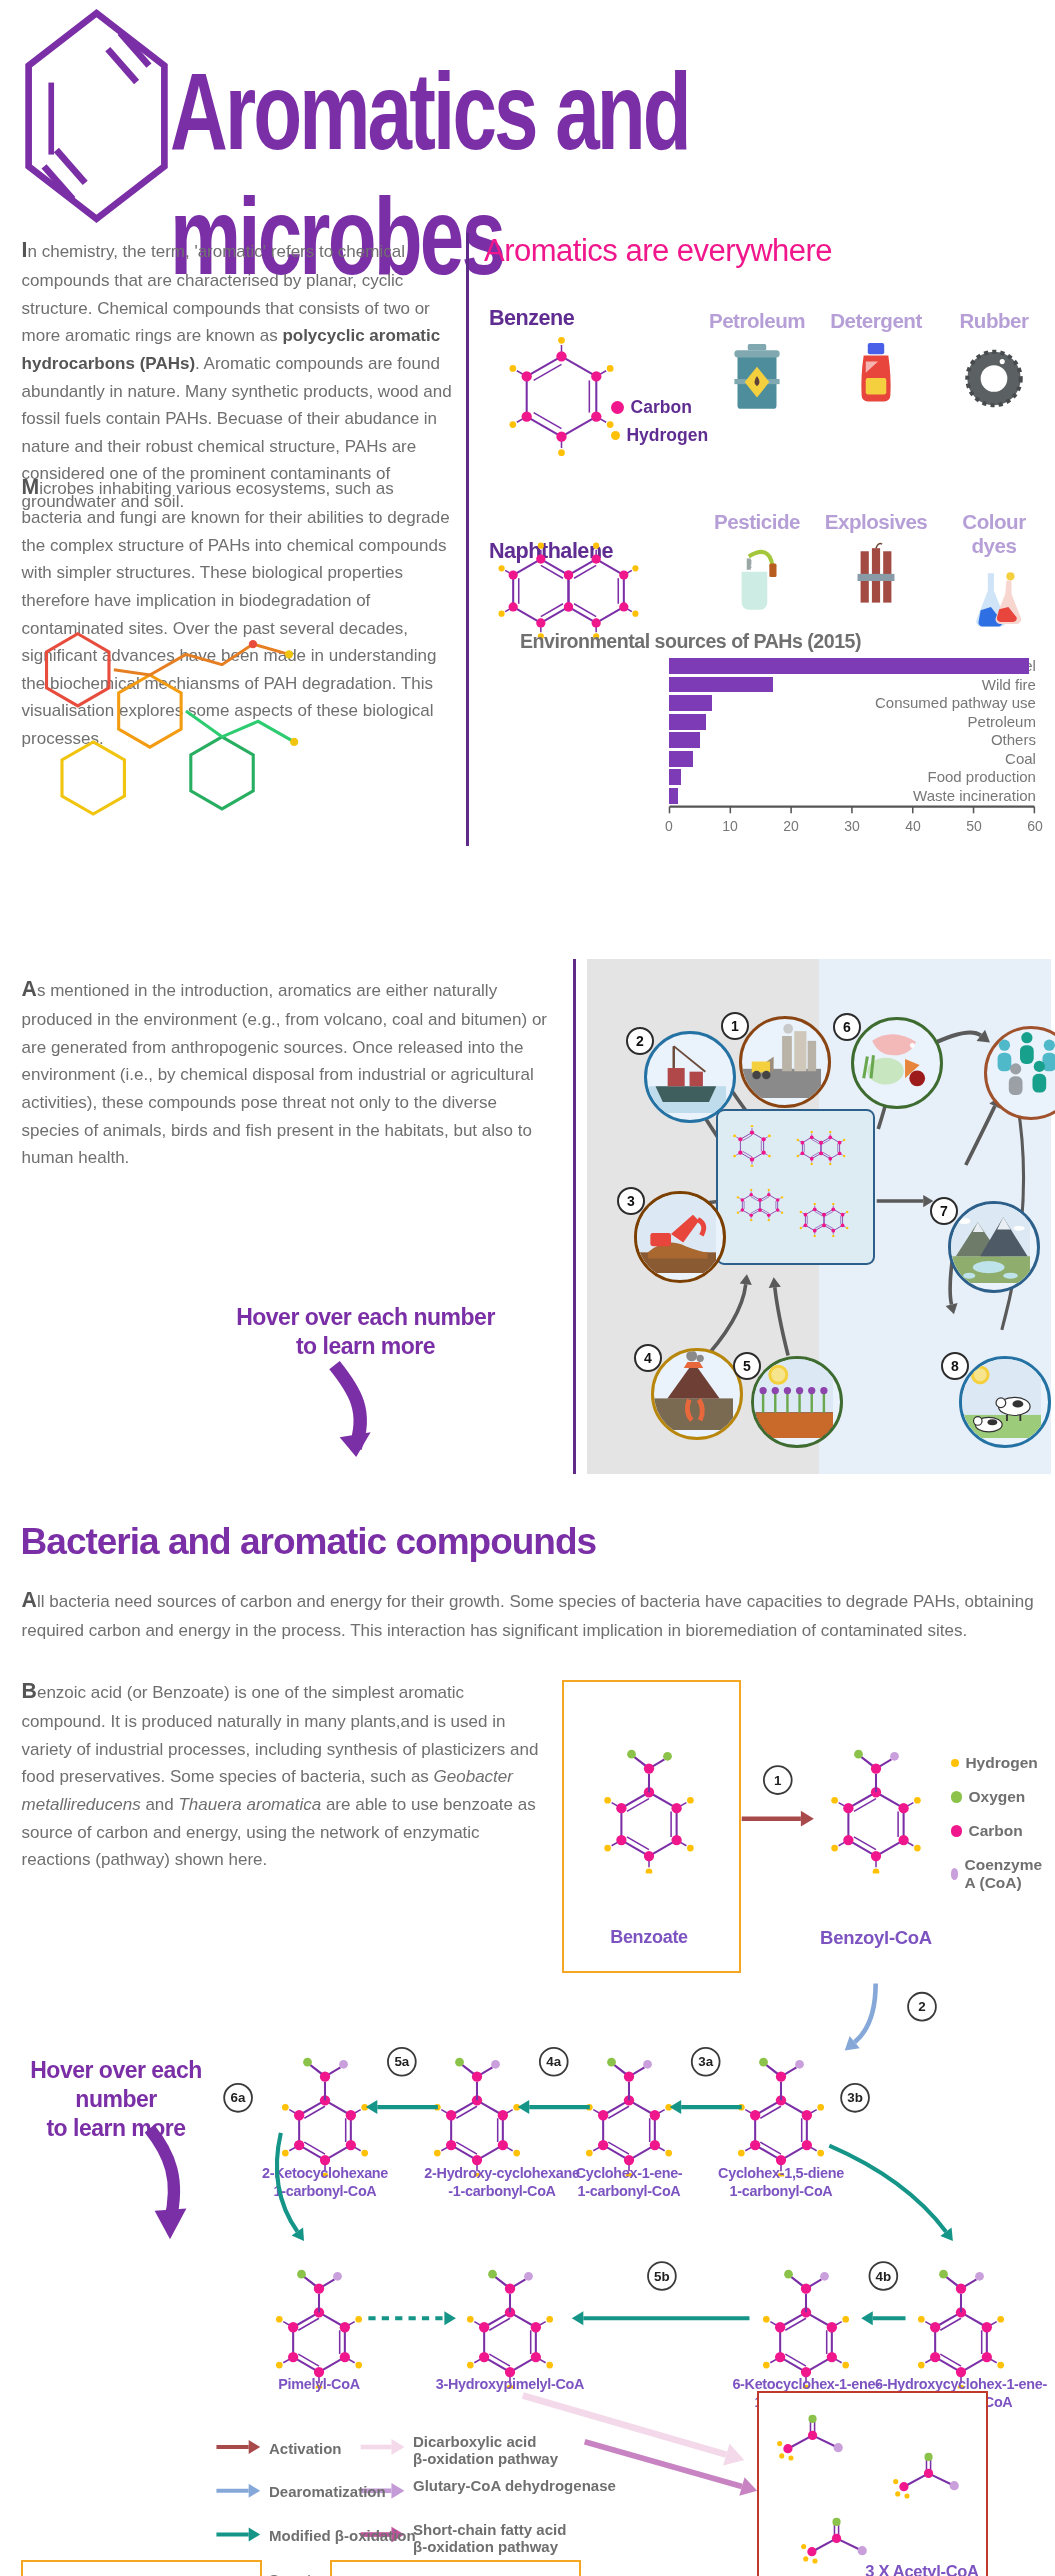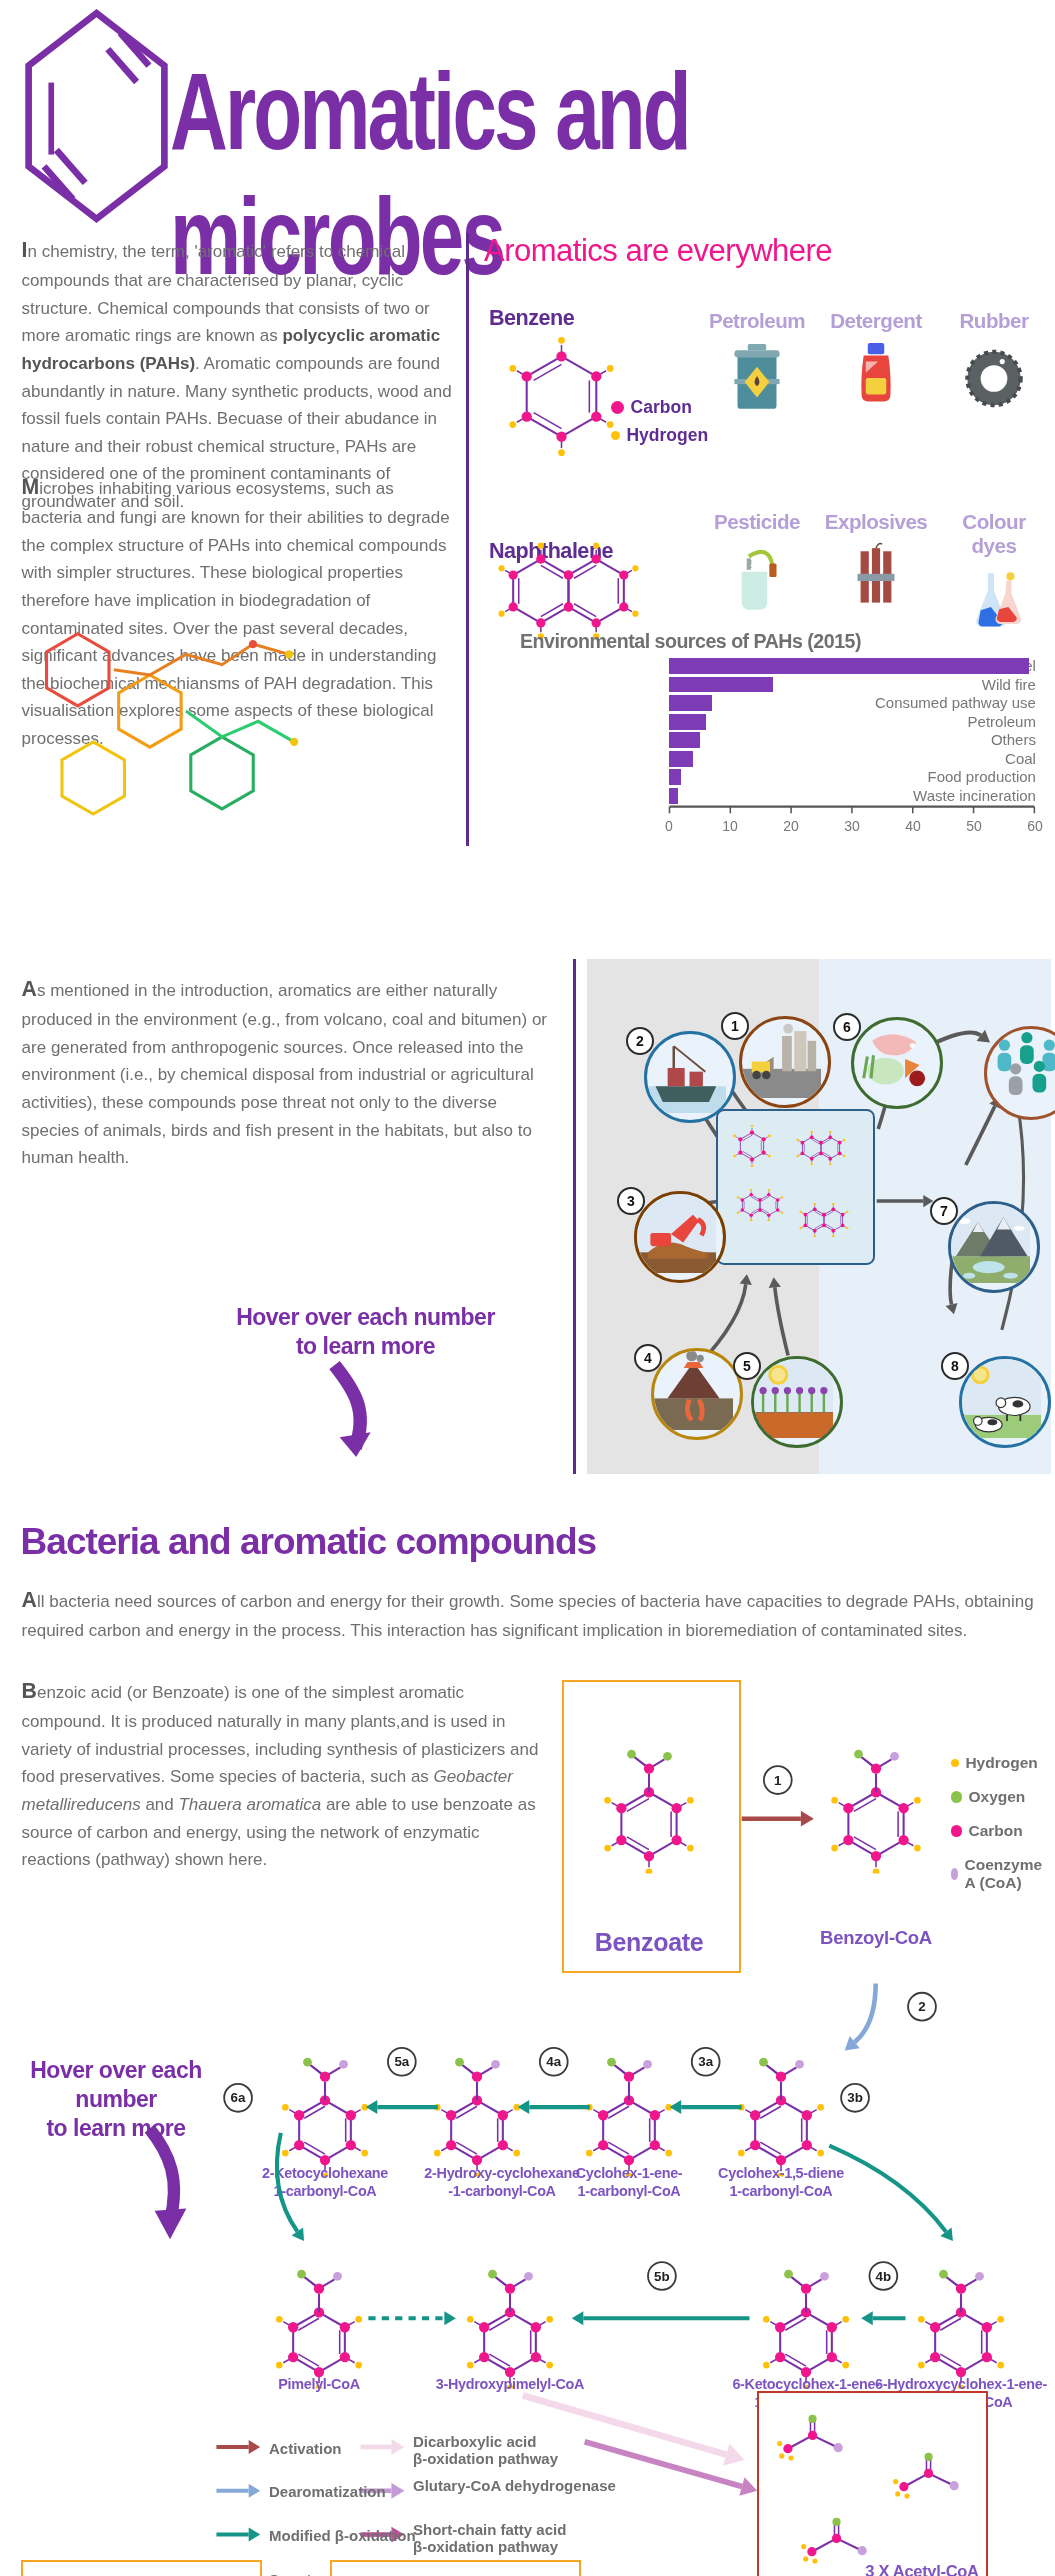--- a/index.html
+++ b/index.html
@@ -681,21 +681,21 @@
           <circle cx="60.8" cy="155.0" r="10" fill="#F0168C"></circle>
           <line x1="114.5" y1="124.0" x2="114.5" y2="88.0" stroke="#7B2FA6" stroke-width="4"></line>
           <line x1="114.5" y1="78.0" x2="86.5" y2="56.0" stroke="#7B2FA6" stroke-width="4"></line>
           <line x1="108.5" y1="72.0" x2="84.5" y2="54.0" stroke="#7B2FA6" stroke-width="3"></line>
           <line x1="114.5" y1="78.0" x2="144.5" y2="60.0" stroke="#7B2FA6" stroke-width="4"></line>
           <circle cx="114.5" cy="78.0" r="10" fill="#F0168C"></circle>
           <circle cx="80.5" cy="50.0" r="8.5" fill="#8BC34A"></circle>
           <circle cx="150.5" cy="54.0" r="8.5" fill="#8BC34A"></circle>
         </svg>
       </div>
-      <div class="comp-label" style="left:649px;top:407px;font-size:25px;">Benzoate</div>
+      <div class="comp-label" style="left:649px;top:407px;font-size:18px;">Benzoate</div>
       <div class="mol" style="left:876px;top:281px;">
         <svg width="118" height="145" viewBox="0 0 229 282">
           <line x1="114.5" y1="124.0" x2="168.2" y2="155.0" stroke="#7B2FA6" stroke-width="4"></line>
           <line x1="168.2" y1="155.0" x2="168.2" y2="217.0" stroke="#7B2FA6" stroke-width="4"></line>
           <line x1="157.5" y1="161.2" x2="157.5" y2="210.8" stroke="#7B2FA6" stroke-width="3"></line>
           <line x1="168.2" y1="217.0" x2="114.5" y2="248.0" stroke="#7B2FA6" stroke-width="4"></line>
           <line x1="114.5" y1="248.0" x2="60.8" y2="217.0" stroke="#7B2FA6" stroke-width="4"></line>
           <line x1="114.5" y1="235.6" x2="71.5" y2="210.8" stroke="#7B2FA6" stroke-width="3"></line>
           <line x1="60.8" y1="217.0" x2="60.8" y2="155.0" stroke="#7B2FA6" stroke-width="4"></line>
           <line x1="60.8" y1="155.0" x2="114.5" y2="124.0" stroke="#7B2FA6" stroke-width="4"></line>

